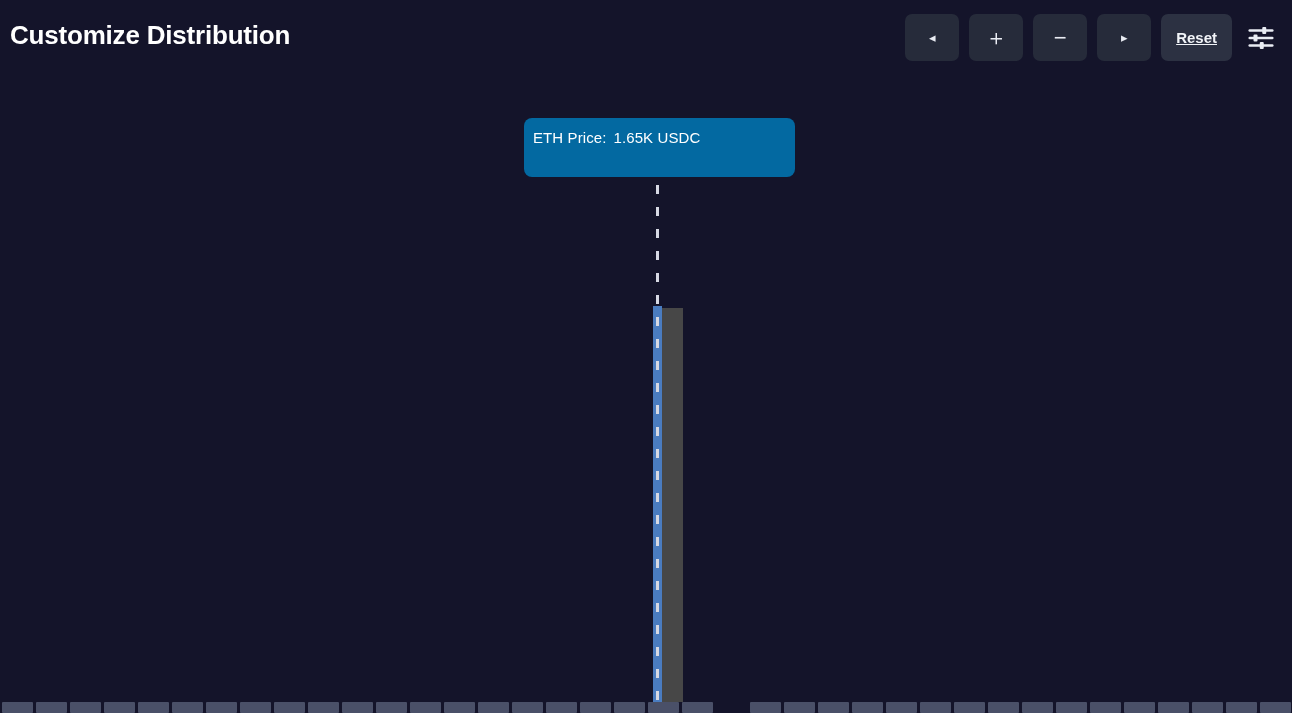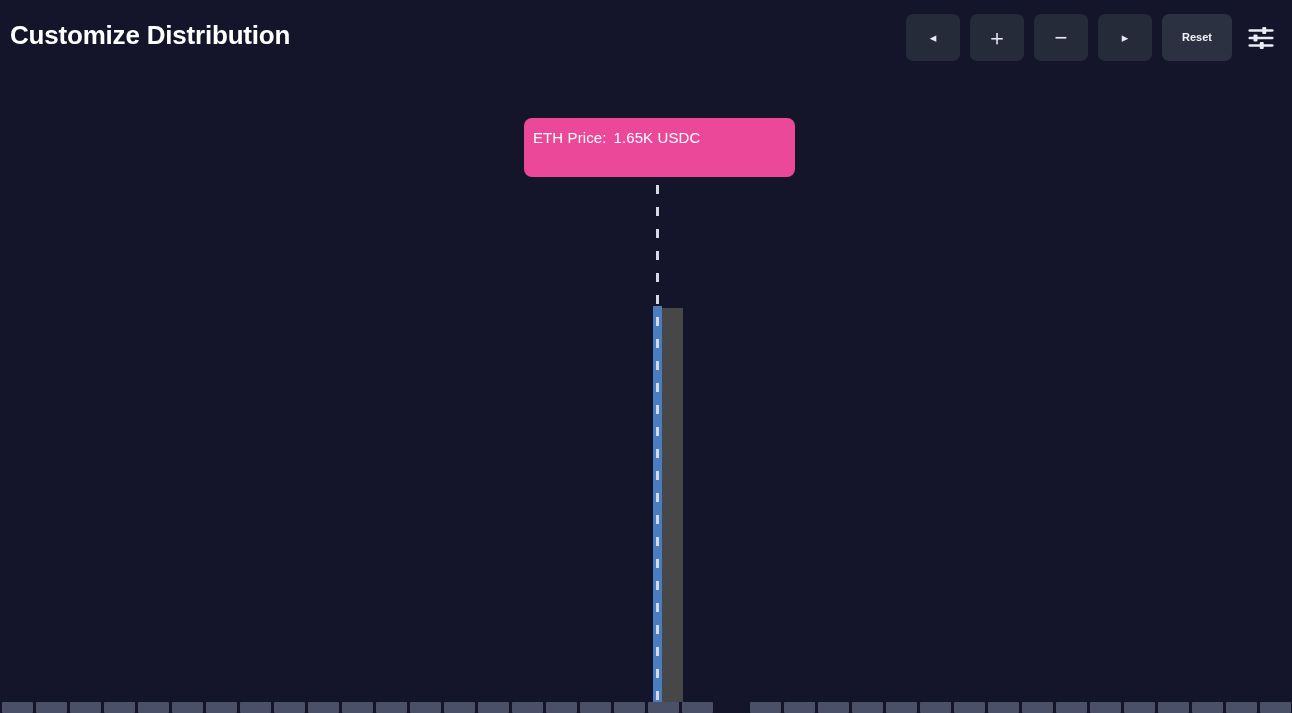--- a/index.html
+++ b/index.html
@@ -79,24 +79,25 @@
   }
 
   .tb-btn .glyph.arrow {
     font-size: 13px;
   }
 
   #reset-button {
     width: auto;
     min-width: 70px;
     padding: 0 15px;
-    font-size: 11px;
+    font-size: 15px;
     font-weight: bold;
     background: #2c3142;
     color: #f2f4f8;
+    text-decoration: underline;
   }
 
   #settings-icon-button {
     width: 34px;
     height: 40px;
     background: transparent;
     display: flex;
     align-items: center;
     justify-content: center;
     border: none;
@@ -114,21 +115,21 @@
     height: 627px;
   }
 
   
   #price-tooltip {
     position: absolute;
     left: 524px;
     top: 43px;
     width: 271px;
     height: 59px;
-    background: #ec4899;
+    background: #0369a1;
     border-radius: 8px;
     padding: 9px 0 0 9px;
   }
 
   .tooltip-line {
     font-size: 15px;
     line-height: 22px;
     color: #ffffff;
     white-space: nowrap;
     letter-spacing: 0.1px;

